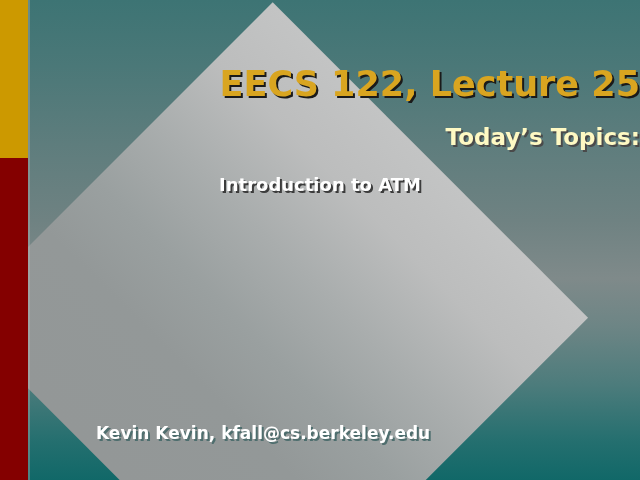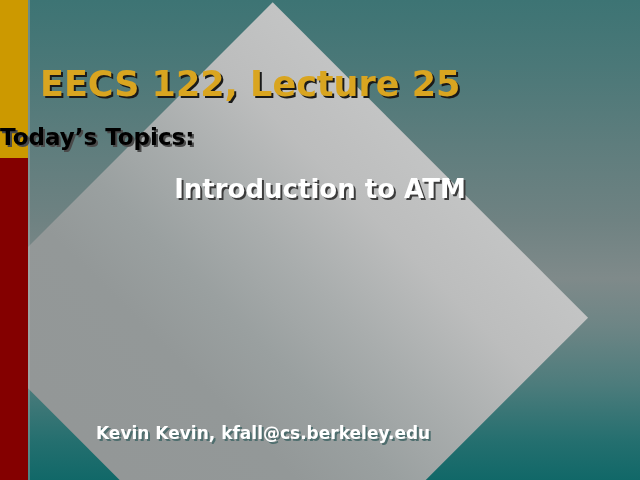--- a/index.html
+++ b/index.html
@@ -94,50 +94,50 @@
     height: 480px;
     background: rgba(180,186,186,0.35);
   }
 
   
   .title {
     position: absolute;
     left: 0;
     right: 0;
     top: 64px;
-    text-align: left;
+    text-align: right;
     font-size: 35px;
     font-weight: bold;
     letter-spacing: 0px;
     color: #d9a520;
     text-shadow: 2px 2px 0 #1a1a1a;
     white-space: nowrap;
     padding-left: 40px;
   }
 
   .subtitle {
     position: absolute;
     left: 0;
     right: 0;
     top: 124px;
-    text-align: left;
+    text-align: right;
     font-size: 23px;
     font-weight: bold;
-    color: #000000;
+    color: #fef9c3;
     text-shadow: 2px 2px 0 #4a4a4a;
     white-space: nowrap;
   }
 
   .topic {
     position: absolute;
     left: 0;
     right: 0;
     top: 174px;
     text-align: center;
-    font-size: 26px;
+    font-size: 18px;
     font-weight: bold;
     color: #ffffff;
     text-shadow: 2px 2px 0 #3c3c3c;
     white-space: nowrap;
   }
 
   .author {
     position: absolute;
     left: 96px;
     top: 423px;

